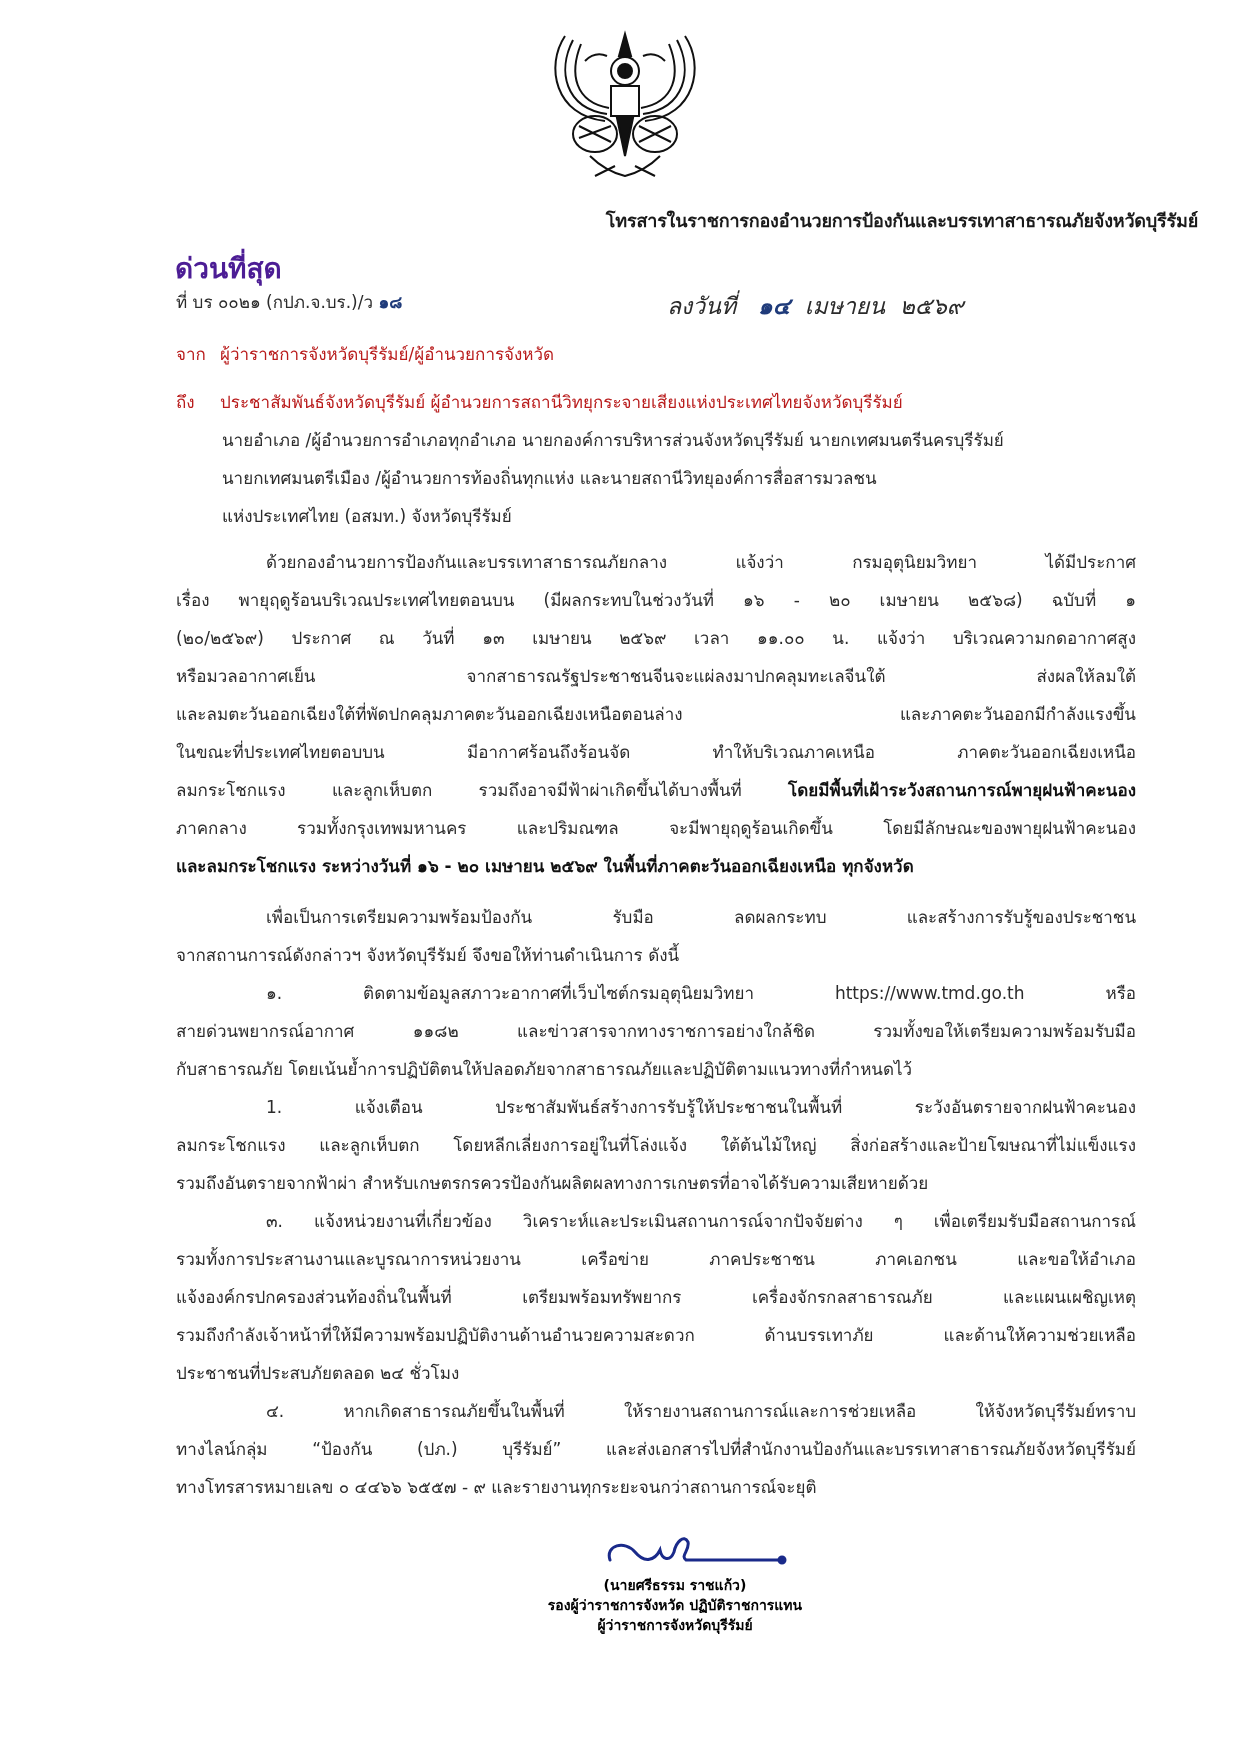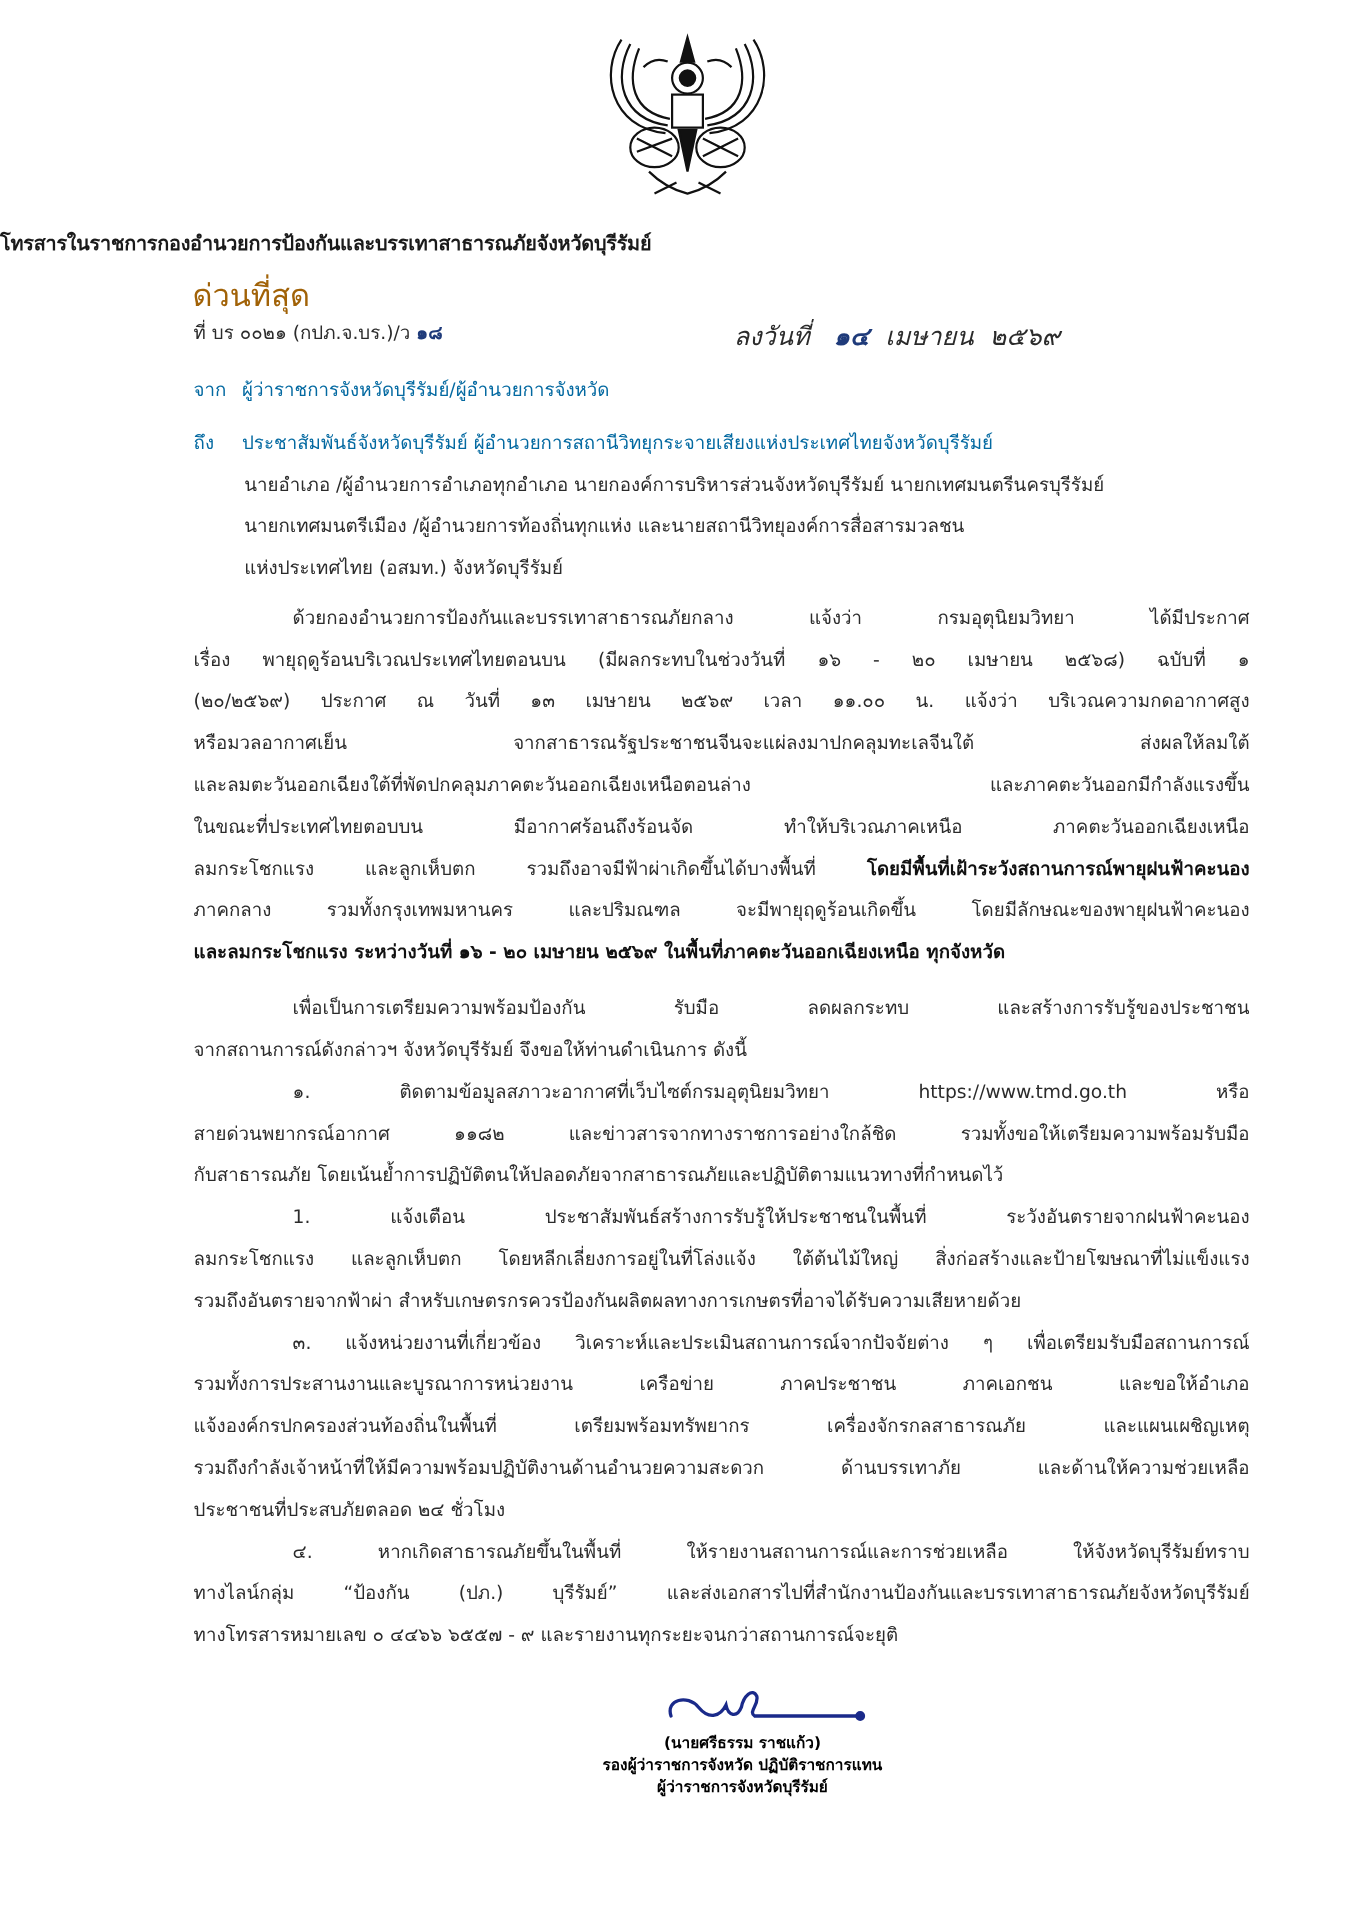--- a/index.html
+++ b/index.html
@@ -1,27 +1,27 @@
 <!DOCTYPE html>
 <html><head>
 <meta charset="utf-8">
 <style>
   html, body { margin: 0; padding: 0; background: #ffffff; }
   body { width: 1241px; height: 1755px; position: relative; overflow: hidden;
          font-family: "DejaVu Sans", "Liberation Sans", sans-serif; color: #222; }
   .page { position: absolute; left: 0; top: 0; width: 1241px; height: 1755px; }
   .garuda { position: absolute; left: 535px; top: 26px; width: 180px; height: 160px; }
-  .header-title { position: absolute; left: 0; width: 1198px; top: 206px; text-align: left;
+  .header-title { position: absolute; left: 0; width: 1198px; top: 206px; text-align: right;
                   font-size: 18px; font-weight: bold; color: #1a1a1a; letter-spacing: -0.2px; }
-  .urgent { position: absolute; left: 175px; top: 246px; font-size: 28px; font-weight: normal; color: #a16207; }
+  .urgent { position: absolute; left: 175px; top: 246px; font-size: 28px; font-weight: bold; color: #4c1d95; }
   .ref-line { position: absolute; left: 176px; top: 288px; font-size: 17px; color: #2b2b2b; }
   .ref-line .num { color: #1f3b7a; font-weight: bold; }
   .date-line { position: absolute; left: 667px; top: 288px; font-size: 23px; color: #2b2b2b; font-style: italic; }
   .date-line .num { color: #1f3b7a; font-weight: bold; }
-  .row { position: absolute; left: 176px; font-size: 17px; white-space: nowrap; color: #0369a1; }
+  .row { position: absolute; left: 176px; font-size: 17px; white-space: nowrap; color: #b91c1c; }
   .label { display: inline-block; width: 44px; }
   .ind { position: absolute; left: 222px; font-size: 17px; white-space: nowrap; color: #2b2b2b; }
   .para { position: absolute; left: 176px; width: 960px; font-size: 17px; line-height: 38px; color: #2b2b2b; text-align: justify; }
   .para .line { display: block; white-space: nowrap; overflow: hidden; text-align: justify; text-align-last: justify; }
   .para .line.first { padding-left: 90px; }
   .para .line.last { text-align-last: left; }
   .bold { font-weight: bold; color: #111; }
   .sig { position: absolute; left: 600px; top: 1520px; width: 200px; height: 55px; }
   .sig-block { position: absolute; left: 450px; top: 1575px; width: 450px; text-align: center; color: #000000;
                font-weight: bold; font-size: 14px; line-height: 20px; }

